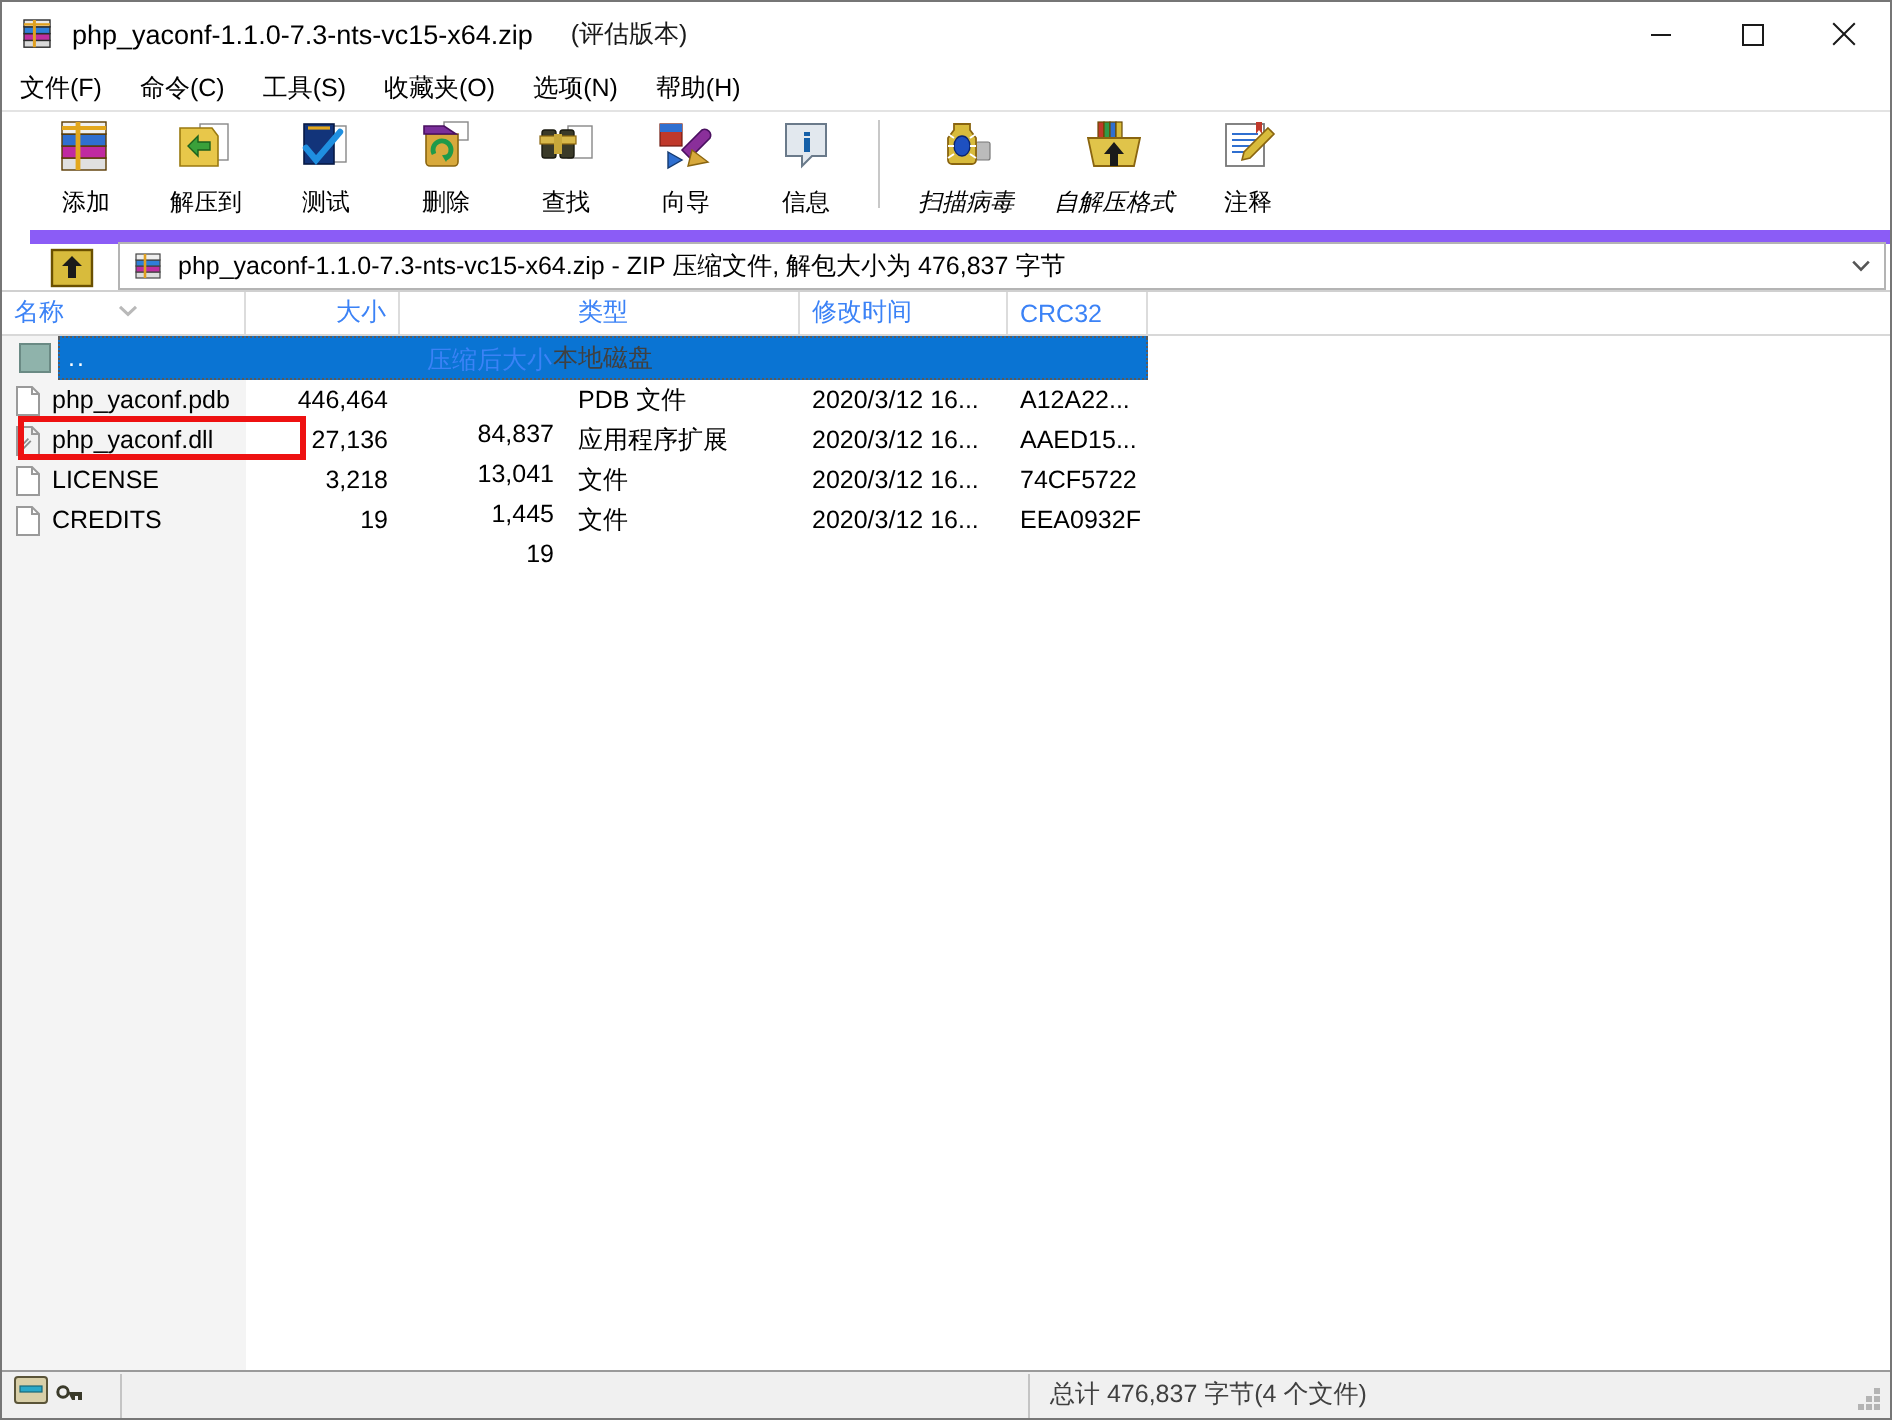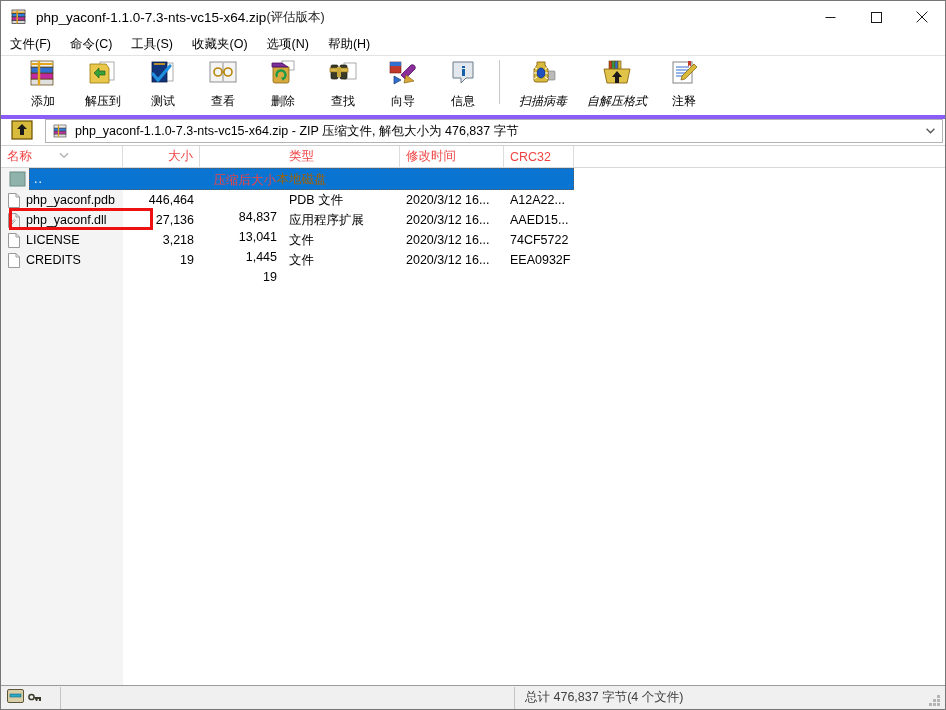--- a/index.html
+++ b/index.html
@@ -22,21 +22,21 @@
     height: 32px; flex: 0 0 32px;
     display: flex; align-items: center;
     background: #ffffff;
     position: relative;
   }
   #title-icon { margin-left: 9px; width: 18px; height: 18px; flex: 0 0 18px; }
   #title-text {
     margin-left: 8px;
     font-size: 13.5px; color: #000; white-space: nowrap;
   }
-  #title-suffix { font-size: 12.5px; color: #1a1a1a; margin-left: 0; }
+  #title-suffix { font-size: 12.5px; color: #1a1a1a; margin-left: 19px; }
   #wincontrols { position: absolute; right: 0; top: 0; height: 32px; display: flex; }
   .wc {
     width: 46px; height: 32px;
     display: flex; align-items: center; justify-content: center;
     background: transparent; border: 0; cursor: default;
   }
   .wc svg { display: block; }
 
   
   #menubar {
@@ -73,24 +73,25 @@
   .tb-ico svg { display: block; }
   .tb-lbl { font-size: 12px; color: #000; margin-top: 2px; white-space: nowrap; }
   .tb-sep {
     width: 1px; height: 44px; background: #c8c8c8;
     margin: 4px 6px 0 6px; flex: 0 0 1px;
   }
 
   
   #pathbar {
     height: 30px; flex: 0 0 30px;
-    display: flex; align-items: flex-start;
+    display: flex; align-items: flex-end;
     background: #ffffff;
     padding: 0 0 0 8px;
-    border-top: 4px solid #8b5cf6;
+    border-top: 7px solid #8b5cf6;
+    margin-left: 14px;
   }
   #up-btn {
     width: 26px; height: 22px; flex: 0 0 26px;
     display: flex; align-items: center; justify-content: center;
     background: transparent; border: 0; cursor: default;
   }
   #path-combo {
     flex: 1 1 auto; height: 24px; margin-left: 10px; margin-right: 2px;
     border: 1px solid #b4b4b4; background: #fff;
     display: flex; align-items: center;
@@ -121,21 +122,21 @@
     background: #f4f4f4;
   }
   #header {
     position: relative; z-index: 3;
     height: 22px; display: flex;
     background: #ffffff;
     border-bottom: 1px solid #d8d8d8;
   }
   .hcell {
     position: relative;
-    font-size: 12.5px; color: #ef4444;
+    font-size: 12.5px; color: #3b82f6;
     display: flex; align-items: center;
     padding: 0 6px;
     border-right: 1px solid #dcdcdc;
     white-space: nowrap; cursor: default;
     background: #ffffff;
   }
   .hcell.right { justify-content: flex-end; }
   #sort-ind {
     position: absolute; left: 58px; top: 2px;
     width: 10px; height: 7px;
@@ -169,21 +170,21 @@
   #row-parent .parent-ico {
     position: absolute; left: 8px; top: 3px; width: 17px; height: 16px;
   }
   #row-parent .dots {
     position: absolute; left: 33px; top: 3px;
     color: #fff; font-size: 12.5px; line-height: 16px; letter-spacing: 1px;
   }
   #row-parent .disk-lbl {
     position: absolute; left: 28px; top: 0; width: 545px; height: 22px;
     display: flex; align-items: center; justify-content: center;
-    color: #a16207; font-size: 12.5px;
+    color: #404040; font-size: 12.5px;
   }
 
   
   #annot-box {
     position: absolute;
     left: 8px; top: 62px; width: 144px; height: 22px;
     border: 3px solid #ee1111;
     z-index: 5; pointer-events: none;
   }
 
@@ -302,32 +303,20 @@
         <svg viewBox="0 0 34 32" width="34" height="32">
           <rect x="14" y="4" width="13" height="18" fill="#fff" stroke="#888" stroke-width="0.7"></rect>
           <rect x="6" y="3" width="15" height="20" fill="#12347a" stroke="#071a45" stroke-width="0.8"></rect>
           <path d="M8 5 h11" stroke="#e3a71c" stroke-width="1.6"></path>
           <path d="M7 15 l5 6 l12 -14" fill="none" stroke="#1f8fe0" stroke-width="3.2" stroke-linecap="round"></path>
         </svg>
       </span>
       <span class="tb-lbl">测试</span>
     </button>
 
-    <button class="tb-btn">
-      <span class="tb-ico">
-        <svg viewBox="0 0 34 32" width="34" height="32">
-          <rect x="4" y="3" width="26" height="20" fill="#f4f4f4" stroke="#777" stroke-width="0.8"></rect>
-          <path d="M17 4 L17 22" stroke="#777" stroke-width="0.8"></path>
-          <circle cx="12" cy="13" r="4" fill="none" stroke="#b8860b" stroke-width="1.6"></circle>
-          <circle cx="22" cy="13" r="4" fill="none" stroke="#b8860b" stroke-width="1.6"></circle>
-          <path d="M16 13 h2" stroke="#b8860b" stroke-width="1.4"></path>
-        </svg>
-      </span>
-      <span class="tb-lbl">查看</span>
-    </button>
 
     <button class="tb-btn">
       <span class="tb-ico">
         <svg viewBox="0 0 34 32" width="34" height="32">
           <rect x="16" y="2" width="12" height="9" fill="#fff" stroke="#888" stroke-width="0.7"></rect>
           <path d="M7 8 h16 v14 a2 2 0 0 1 -2 2 h-12 a2 2 0 0 1 -2 -2 z" fill="#d8a93c" stroke="#8a6510" stroke-width="0.8"></path>
           <path d="M6 4 l10 0 l6 4 l-16 0 z" fill="#7a2f9a" stroke="#4a1060" stroke-width="0.8"></path>
           <path d="M11 18 a4.5 4.5 0 1 1 6 2" fill="none" stroke="#1f9a4a" stroke-width="2.4"></path>
           <path d="M17 22 l2 -4 l-4 0.6 z" fill="#1f9a4a"></path>
         </svg>

